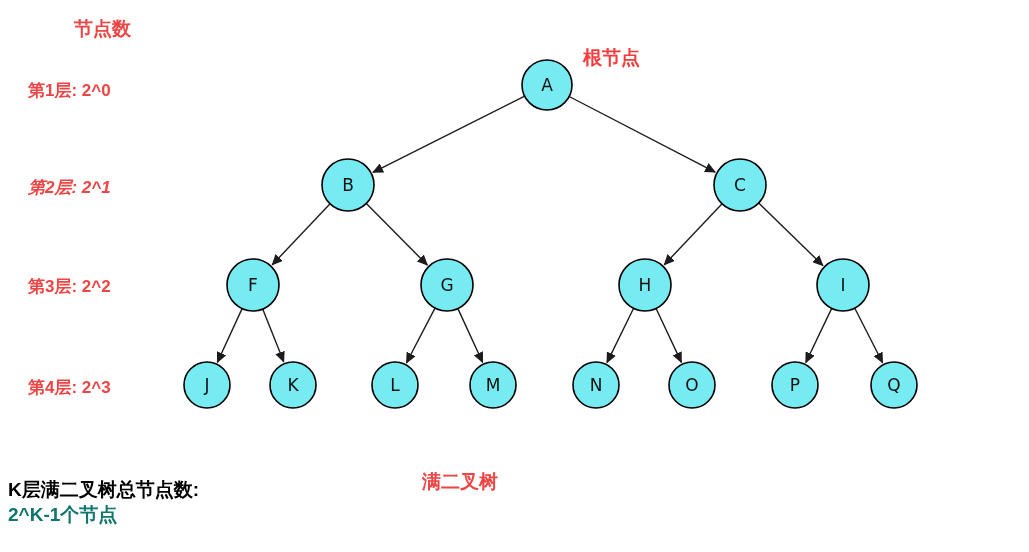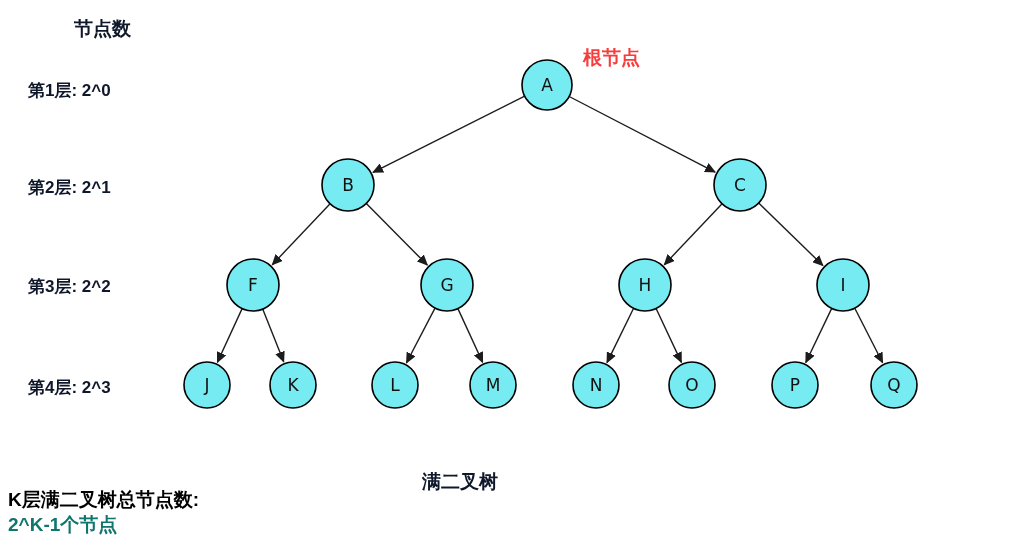--- a/index.html
+++ b/index.html
@@ -10,54 +10,54 @@
   .canvas {
     position: relative;
     width: 1029px;
     height: 552px;
     background: #ffffff;
     overflow: hidden;
     font-family: "Liberation Sans", "DejaVu Sans", sans-serif;
   }
   .lbl {
     position: absolute;
-    color: #0f172a;
+    color: #ef4444;
     white-space: nowrap;
     font-weight: bold;
   }
   .title {
     left: 74px;
     top: 16px;
     font-size: 19px;
   }
   .level {
     left: 28px;
     font-size: 17px;
     line-height: 22px;
   }
   .level-1 { top: 80px; text-align: right; }
-  .level-2 { top: 177px; }
+  .level-2 { top: 177px; font-style: italic; }
   .level-3 { top: 276px; text-align: center; }
   .level-4 { top: 377px; }
   .root-note {
     left: 583px;
     top: 45px;
     font-size: 19px;
     color: #fa3b3b;
   }
   .caption {
     left: 422px;
     top: 469px;
     width: 250px;
     font-size: 19px;
   }
   .footer {
     position: absolute;
     left: 8px;
-    top: 487px;
+    top: 477px;
     font-size: 19px;
     font-weight: bold;
     line-height: 25px;
   }
   .footer .red {
     color: #0f766e;
   }
   svg.tree {
     position: absolute;
     left: 0;

